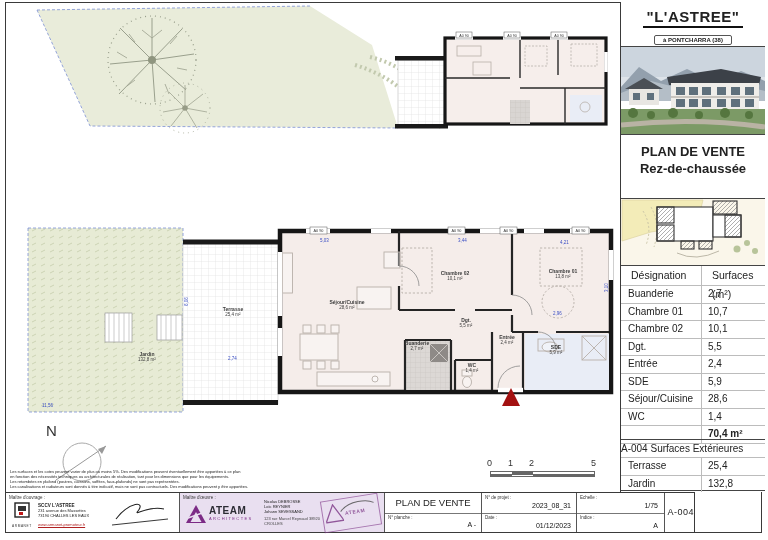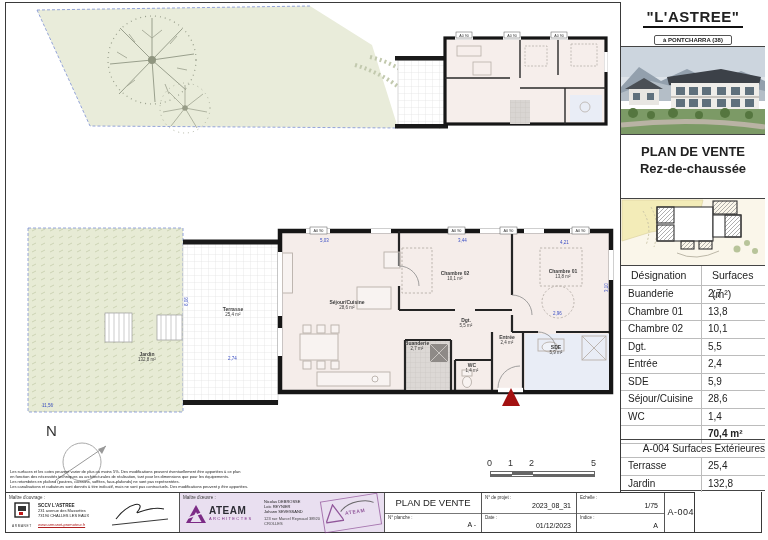--- a/index.html
+++ b/index.html
@@ -19,21 +19,21 @@
   .pt1{font-size:13px;} .pt2{font-size:13px;margin-top:2px;} .pt3{font-size:12px;margin-top:2px;}
   .sb-siteplan{top:197px;height:67px;border-bottom:1px solid #444;overflow:hidden;background:#fbf8ee;}
   .sb-table{top:264px;height:168px;font-size:10px;}
   .trow{display:flex;height:16.5px;line-height:16.5px;border-bottom:1px solid #bcbcbc;}
   .trow .c1{width:80px;padding-left:7px;box-sizing:border-box;}
   .trow .c2{flex:1;border-left:1px solid #bcbcbc;padding-left:6px;box-sizing:border-box;}
   .thead{height:19px;line-height:19px;font-size:10.5px;}
   .thead .c1,.thead .c2{padding-left:10px;}
   .ttotal .c2{font-weight:bold;}
   .sb-ext{top:437px;height:52px;border-top:1px solid #444;border-bottom:1px solid #444;font-size:10px;}
-  .ext-head{height:17px;line-height:17px;text-align:right;border-bottom:1px solid #bcbcbc;font-size:10px;}
+  .ext-head{height:17px;line-height:17px;text-align:left;border-bottom:1px solid #bcbcbc;font-size:10px;}
   
   .tblock{left:5px;top:492px;width:690px;height:41px;border:1.5px solid #3a3a3a;box-sizing:border-box;display:flex;}
   .tb-cell{position:relative;height:100%;box-sizing:border-box;border-left:1px solid #555;}
   .tb-cell:first-child{border-left:none;}
   .tb-lbl{position:absolute;font-size:4.5px;color:#333;}
   .tb-val{position:absolute;font-size:7px;color:#111;}
   .owner{width:173px;} .arch{width:205px;background:#e9dff0;}
   .c-doc{width:97px;} .c-proj{width:95px;} .c-ech{width:88px;} .c-ref{flex:1;}
   .hsplit{position:absolute;left:0;right:0;top:20px;border-top:1px solid #777;}
   .doc-title{position:absolute;left:0;right:0;top:4px;text-align:center;font-size:9.5px;color:#222;}
@@ -410,21 +410,21 @@
       <div class="trow thead">
         <div class="c1">Désignation</div>
         <div class="c2">Surfaces (m²)</div>
       </div>
       <div class="trow">
           <div class="c1">Buanderie</div>
           <div class="c2">2,7</div>
         </div>
       <div class="trow">
           <div class="c1">Chambre 01</div>
-          <div class="c2">13,8</div>
+          <div class="c2">10,7</div>
         </div>
       <div class="trow">
           <div class="c1">Chambre 02</div>
           <div class="c2">10,1</div>
         </div>
       <div class="trow">
           <div class="c1">Dgt.</div>
           <div class="c2">5,5</div>
         </div>
       <div class="trow">

